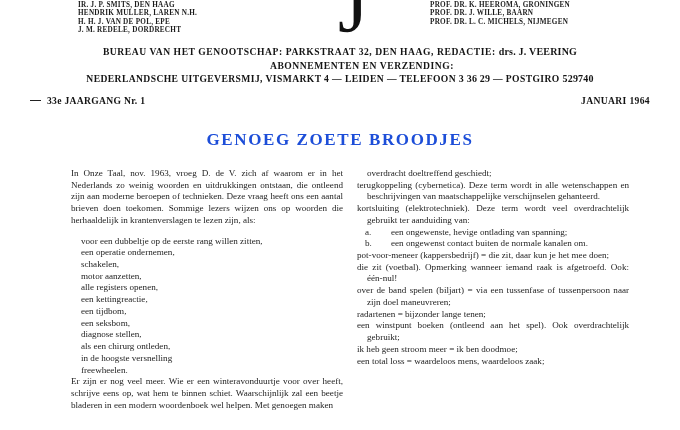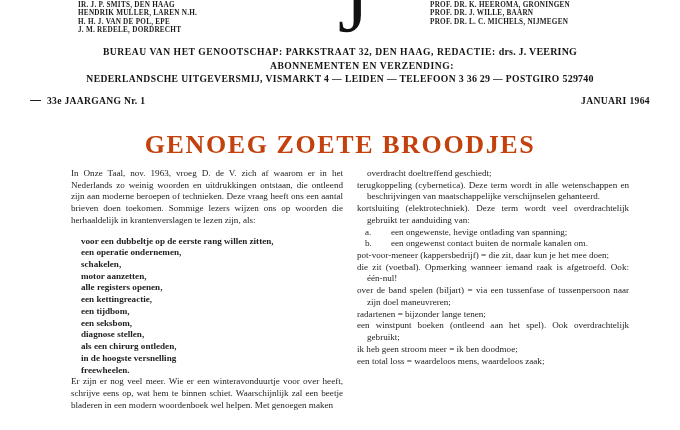--- a/index.html
+++ b/index.html
@@ -98,24 +98,24 @@
     position: absolute;
     right: 30px;
     white-space: nowrap;
     letter-spacing: 0.35px;
   }
 
   
   .article-title {
     text-align: center;
     margin-top: 21px;
-    font-size: 26px;
+    font-size: 17px;
     font-weight: bold;
     letter-spacing: 1.6px;
-    color: #c2410c;
+    color: #1d4ed8;
   }
 
   
   .body-cols {
     position: absolute;
     left: 12px;
     top: 168px;
     width: 680px;
     height: 262px;
     overflow: hidden;
@@ -136,21 +136,20 @@
     text-align: justify;
     text-justify: inter-word;
   }
   .col p.first-para { margin-bottom: 9px; }
   .col p.tail-para { margin-top: 0; }
 
   .term-list {
     margin: 0;
     padding: 0;
     list-style: none;
-    font-weight: bold;
   }
   .term-list li {
     margin: 0;
     padding-left: 10px;
     text-indent: 0;
     white-space: nowrap;
     overflow: hidden;
   }
 
   

